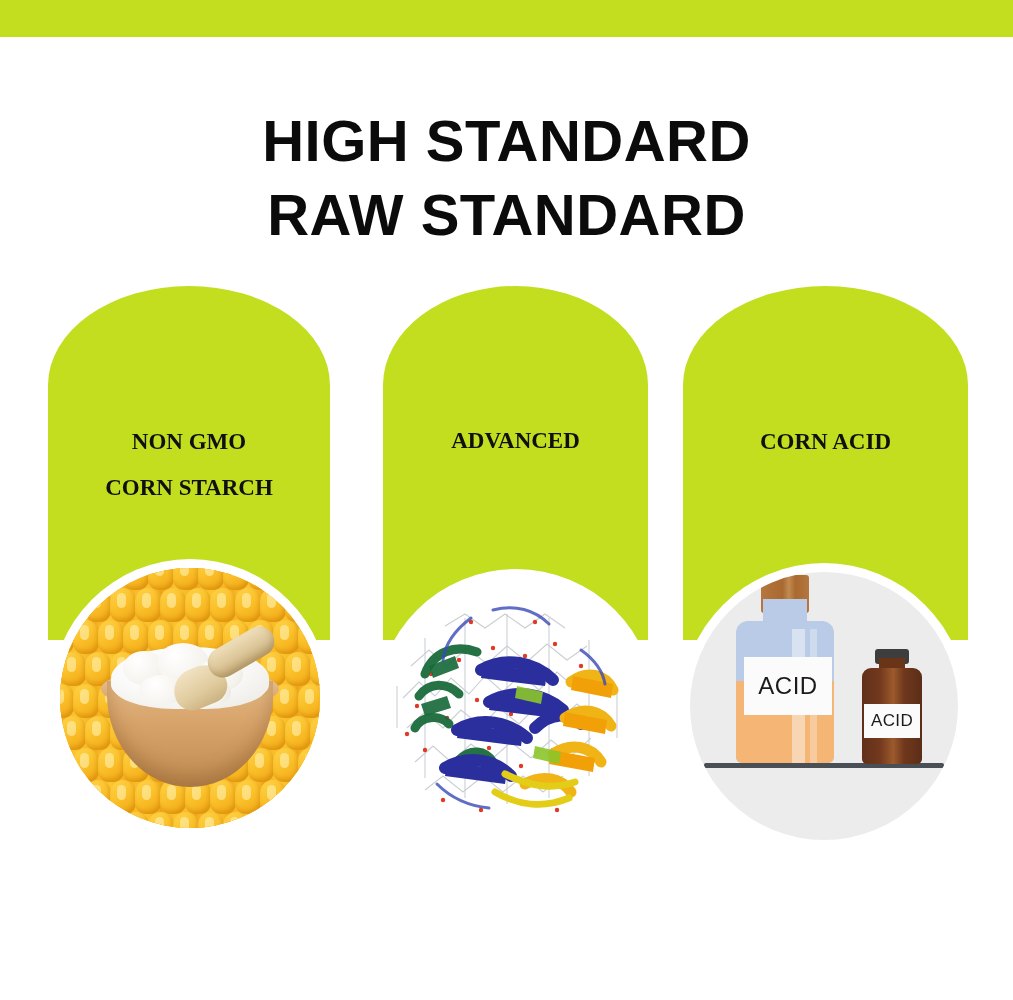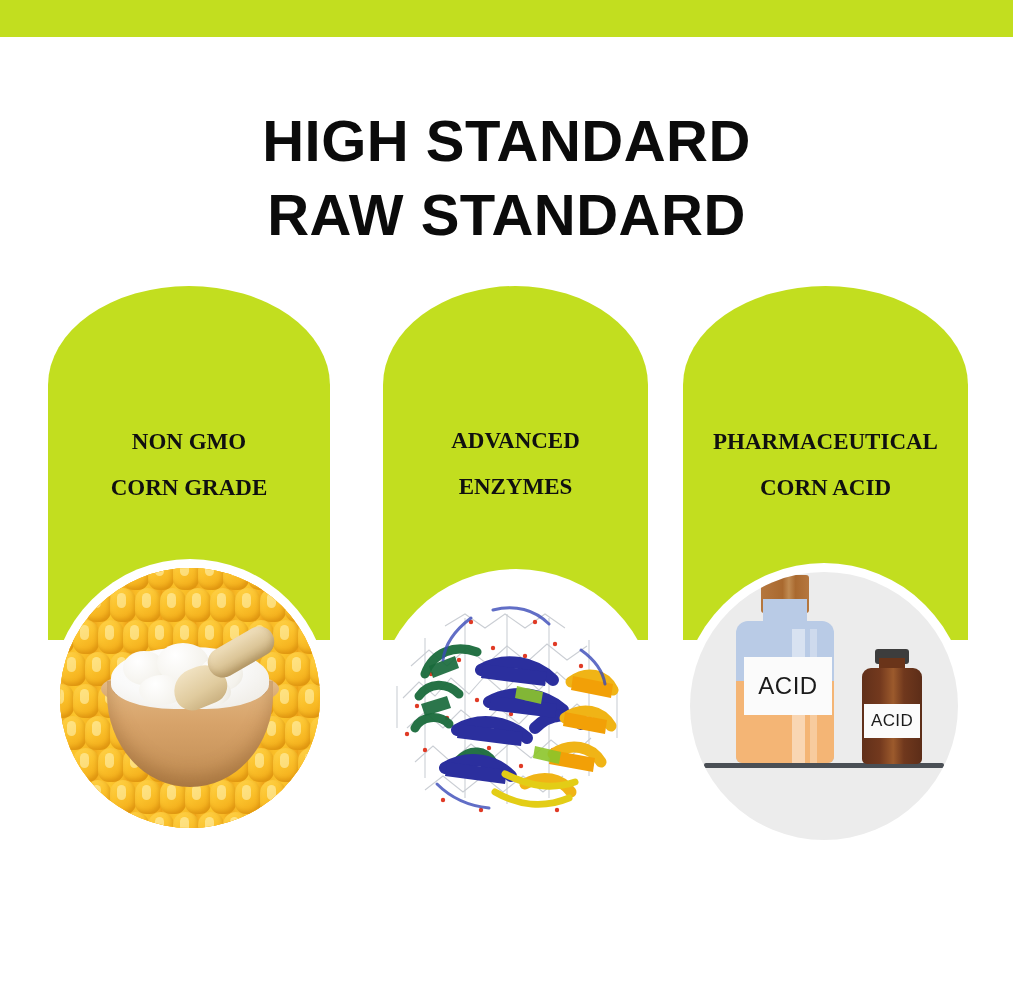--- a/index.html
+++ b/index.html
@@ -320,36 +320,34 @@
   <span class="hl">HIGH STANDARD</span>
   <span class="hl">RAW STANDARD</span>
 </div>
 
 <div id="cards">
 
   <div class="card" id="card-1">
     <div class="card-arch"></div>
     <div class="card-label">
       <span class="ln">NON GMO</span>
-      <span class="ln">CORN GRADE</span>
+      <span class="ln">CORN STARCH</span>
     </div>
   </div>
 
   <div class="card" id="card-2">
     <div class="card-arch"></div>
     <div class="card-label">
       <span class="ln">ADVANCED</span>
-      <span class="ln">ENZYMES</span>
     </div>
   </div>
 
   <div class="card" id="card-3">
     <div class="card-arch"></div>
     <div class="card-label">
-      <span class="ln">PHARMACEUTICAL</span>
       <span class="ln">CORN ACID</span>
     </div>
   </div>
 
   <div class="disc" id="disc-1">
     <div class="corn-bg"></div>
     <div class="corn-kernels" id="kernels">
         <div class="kern" style="left: -6px; top: -6px;"></div>
         <div class="kern" style="left: 19px; top: -6px;"></div>
         <div class="kern" style="left: 44px; top: -6px;"></div>

